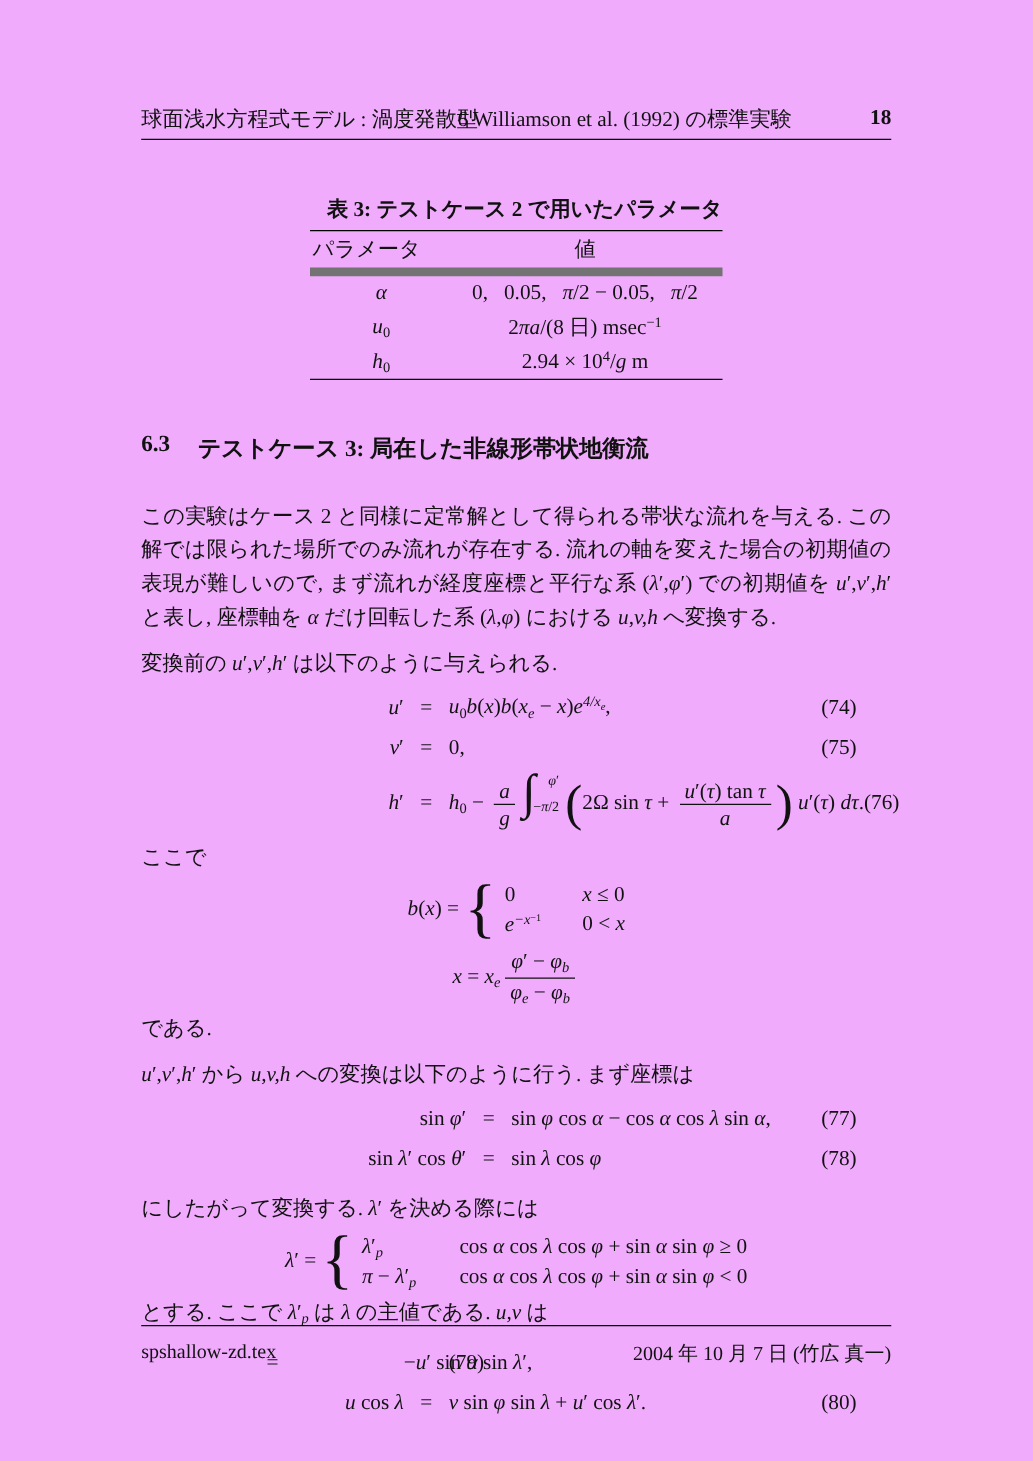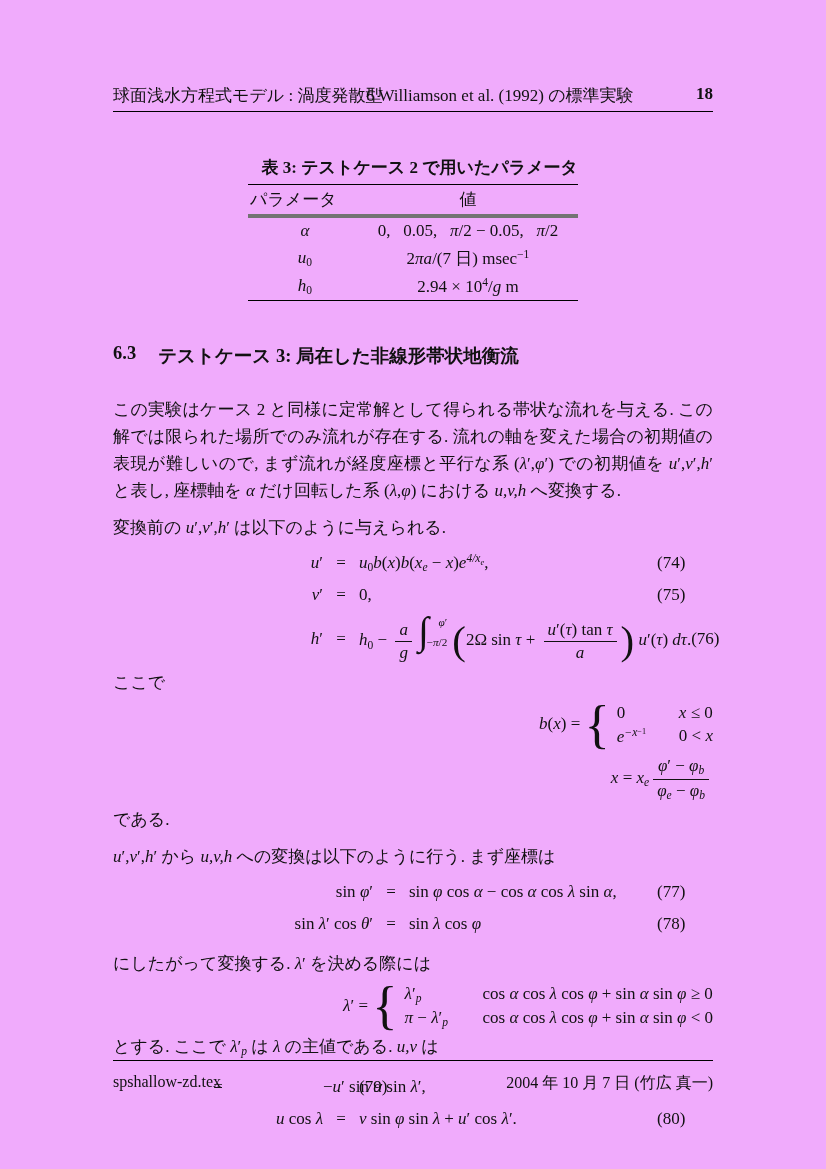--- a/index.html
+++ b/index.html
@@ -12,21 +12,21 @@
   
   .rhead{position:relative;margin-top:84px;height:22px;font-size:17px;border-bottom:1px solid #000;padding-bottom:5px;}
   .rhead .ht1{position:absolute;left:0;top:0;white-space:nowrap;}
   .rhead .ht2{position:absolute;left:253px;top:0;white-space:nowrap;}
   .rhead .hpage{position:absolute;right:0;top:0;font-weight:bold;}
 
   
   .twrap{margin:44px auto 0 auto;width:330px;font-size:17px;}
   .tcaption{text-align:right;margin-bottom:5px;white-space:nowrap;font-weight:bold;}
   .tbl{border-top:1px solid #000;border-bottom:1px solid #000;}
-  .thead{display:grid;grid-template-columns:110px 1fr;padding:3px 2px;border-bottom:4px solid #737373;}
+  .thead{display:grid;grid-template-columns:110px 1fr;padding:3px 2px;border-bottom:7px solid #737373;}
   .thead .c2{text-align:center;}
   .trow{display:grid;grid-template-columns:110px 1fr;padding:3px 2px;align-items:center;}
   .trow .c1{text-align:center;}
   .trow .c2{text-align:center;white-space:pre;}
 
   
   .section{margin:42px 0 0 0;font-size:18.5px;font-weight:bold;display:flex;gap:22px;
     font-family:"Liberation Serif","DejaVu Serif",serif;}
 
   
@@ -38,21 +38,21 @@
   .eqgroup{margin-top:6px;font-size:17px;}
   .eqrow{display:grid;grid-template-columns:var(--lhs,210px) 36px 1fr 56px;align-items:center;min-height:32px;}
   .eqgroup.g2 .eqrow{--lhs:260px;}
   .eqrow.tall{min-height:56px;}
   .eq-lhs{text-align:right;white-space:nowrap;}
   .eq-rel{text-align:center;}
   .eq-rhs{text-align:left;white-space:nowrap;}
   .eq-num{}
 
   
-  .cdisp{display:flex;justify-content:flex-end;align-items:center;font-size:17px;margin-top:4px;min-height:50px;}
+  .cdisp{display:flex;justify-content:center;align-items:center;font-size:17px;margin-top:4px;min-height:50px;}
 
   
   .m-i{font-style:italic;}
   .m-sub{font-size:.68em;vertical-align:-.28em;}
   .m-subi{font-size:.68em;vertical-align:-.28em;font-style:italic;}
   .m-sup{font-size:.68em;vertical-align:.5em;}
   .m-supi{font-size:.68em;vertical-align:.5em;font-style:italic;}
   .m-supsub{font-size:.5em;vertical-align:.28em;font-style:italic;}
   .m-supsup{font-size:.48em;vertical-align:.95em;}
   .m-big{font-size:2.4em;font-weight:300;vertical-align:middle;line-height:0;}
@@ -93,21 +93,21 @@
         <div class="thead">
           <span class="c1">パラメータ</span>
           <span class="c2">値</span>
         </div>
         <div class="trow">
           <span class="c1"><span class="m-i">α</span></span>
           <span class="c2"><span>0,   0.05,   </span><span class="m-i">π</span><span>/2 − 0.05,   </span><span class="m-i">π</span><span>/2</span></span>
         </div>
         <div class="trow">
           <span class="c1"><span class="m-i">u</span><span class="m-sub">0</span></span>
-          <span class="c2"><span>2</span><span class="m-i">πa</span><span>/(7 日) msec</span><span class="m-sup">−1</span></span>
+          <span class="c2"><span>2</span><span class="m-i">πa</span><span>/(8 日) msec</span><span class="m-sup">−1</span></span>
         </div>
         <div class="trow">
           <span class="c1"><span class="m-i">h</span><span class="m-sub">0</span></span>
           <span class="c2"><span>2.94 × 10</span><span class="m-sup">4</span><span>/</span><span class="m-i">g</span><span> m</span></span>
         </div>
       </div>
     </div>
 
     <h2 class="section">
       <span>6.3</span>

